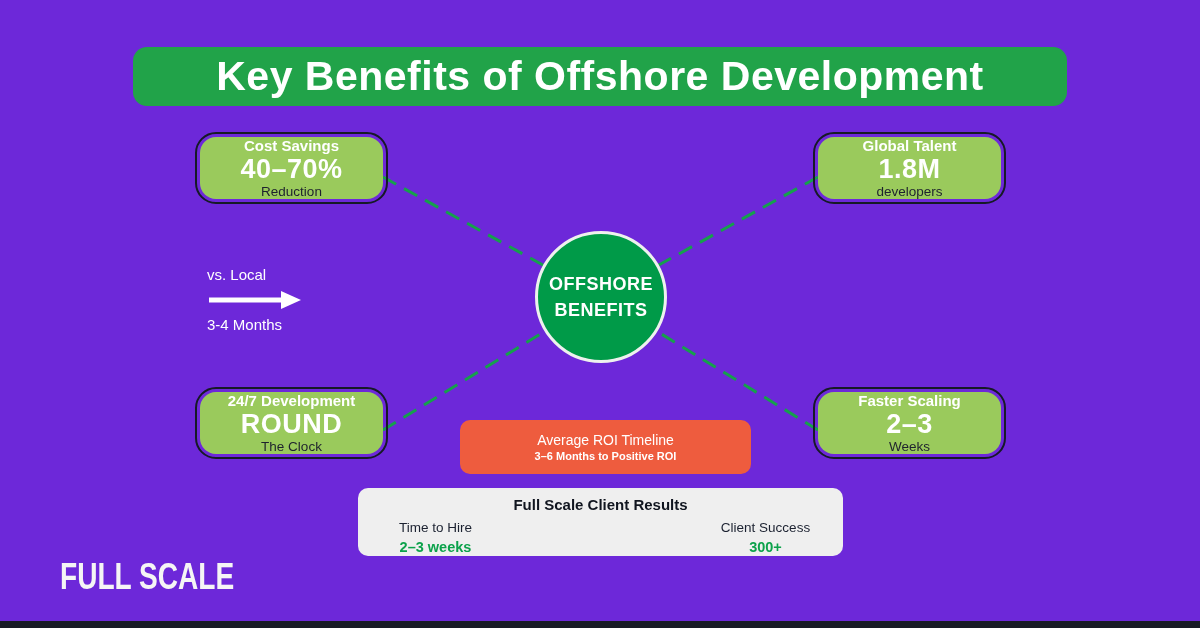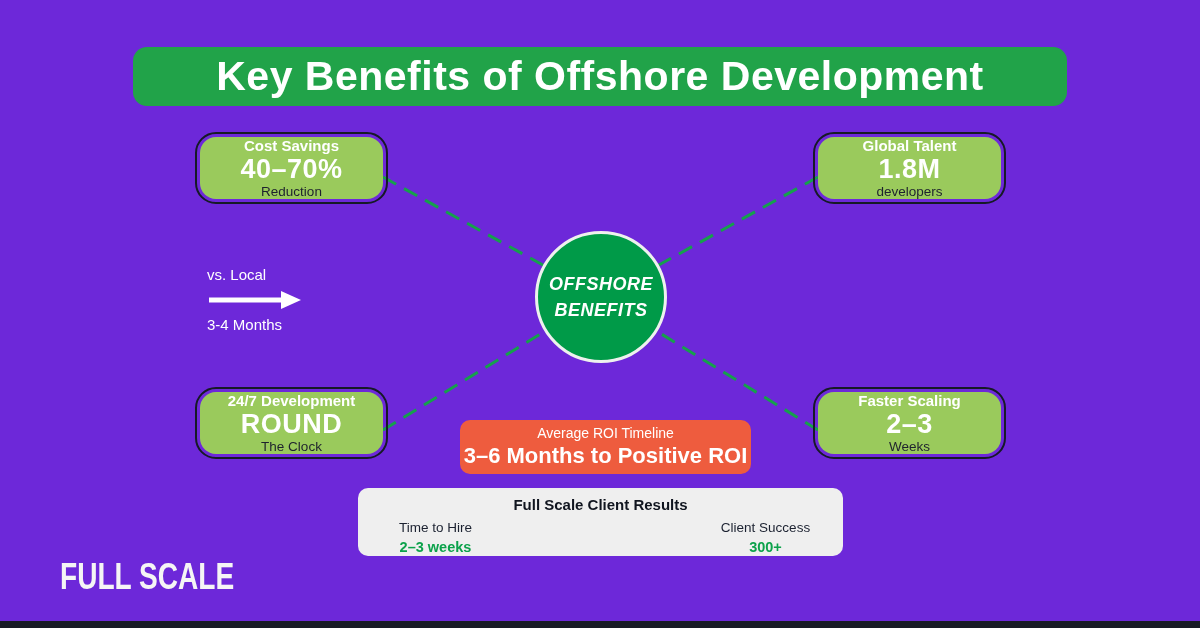--- a/index.html
+++ b/index.html
@@ -76,21 +76,20 @@
     position: absolute;
     left: 535px; top: 231px;
     width: 132px; height: 132px;
     border-radius: 50%;
     background: #009a48;
     border: 3px solid #eef1ee;
     display: flex; flex-direction: column;
     align-items: center; justify-content: center;
     z-index: 2;
     text-align: center;
-    font-style: italic;
   }
   .center-circle span {
     font-family: "Liberation Sans", sans-serif;
     font-weight: bold; font-size: 18px;
     color: #ffffff; letter-spacing: 0.5px;
     line-height: 1.45;
   }
 
   .vs-local {
     position: absolute;
@@ -113,21 +112,21 @@
     display: flex; flex-direction: column;
     align-items: center; justify-content: center;
     z-index: 2;
   }
   .roi-box .roi-title {
     font-family: "Liberation Sans", sans-serif;
     font-size: 14px; color: #ffffff; line-height: 1.3;
   }
   .roi-box .roi-value {
     font-family: "Liberation Sans", sans-serif;
-    font-size: 22px; font-weight: bold; color: #ffffff; line-height: 1.3;
+    font-size: 11px; font-weight: bold; color: #ffffff; line-height: 1.3;
   }
 
   .results-box {
     position: absolute;
     left: 358px; top: 488px;
     width: 485px; height: 68px;
     background: #efefef;
     border-radius: 10px;
     z-index: 2;
     padding: 8px 30px 0 30px;

